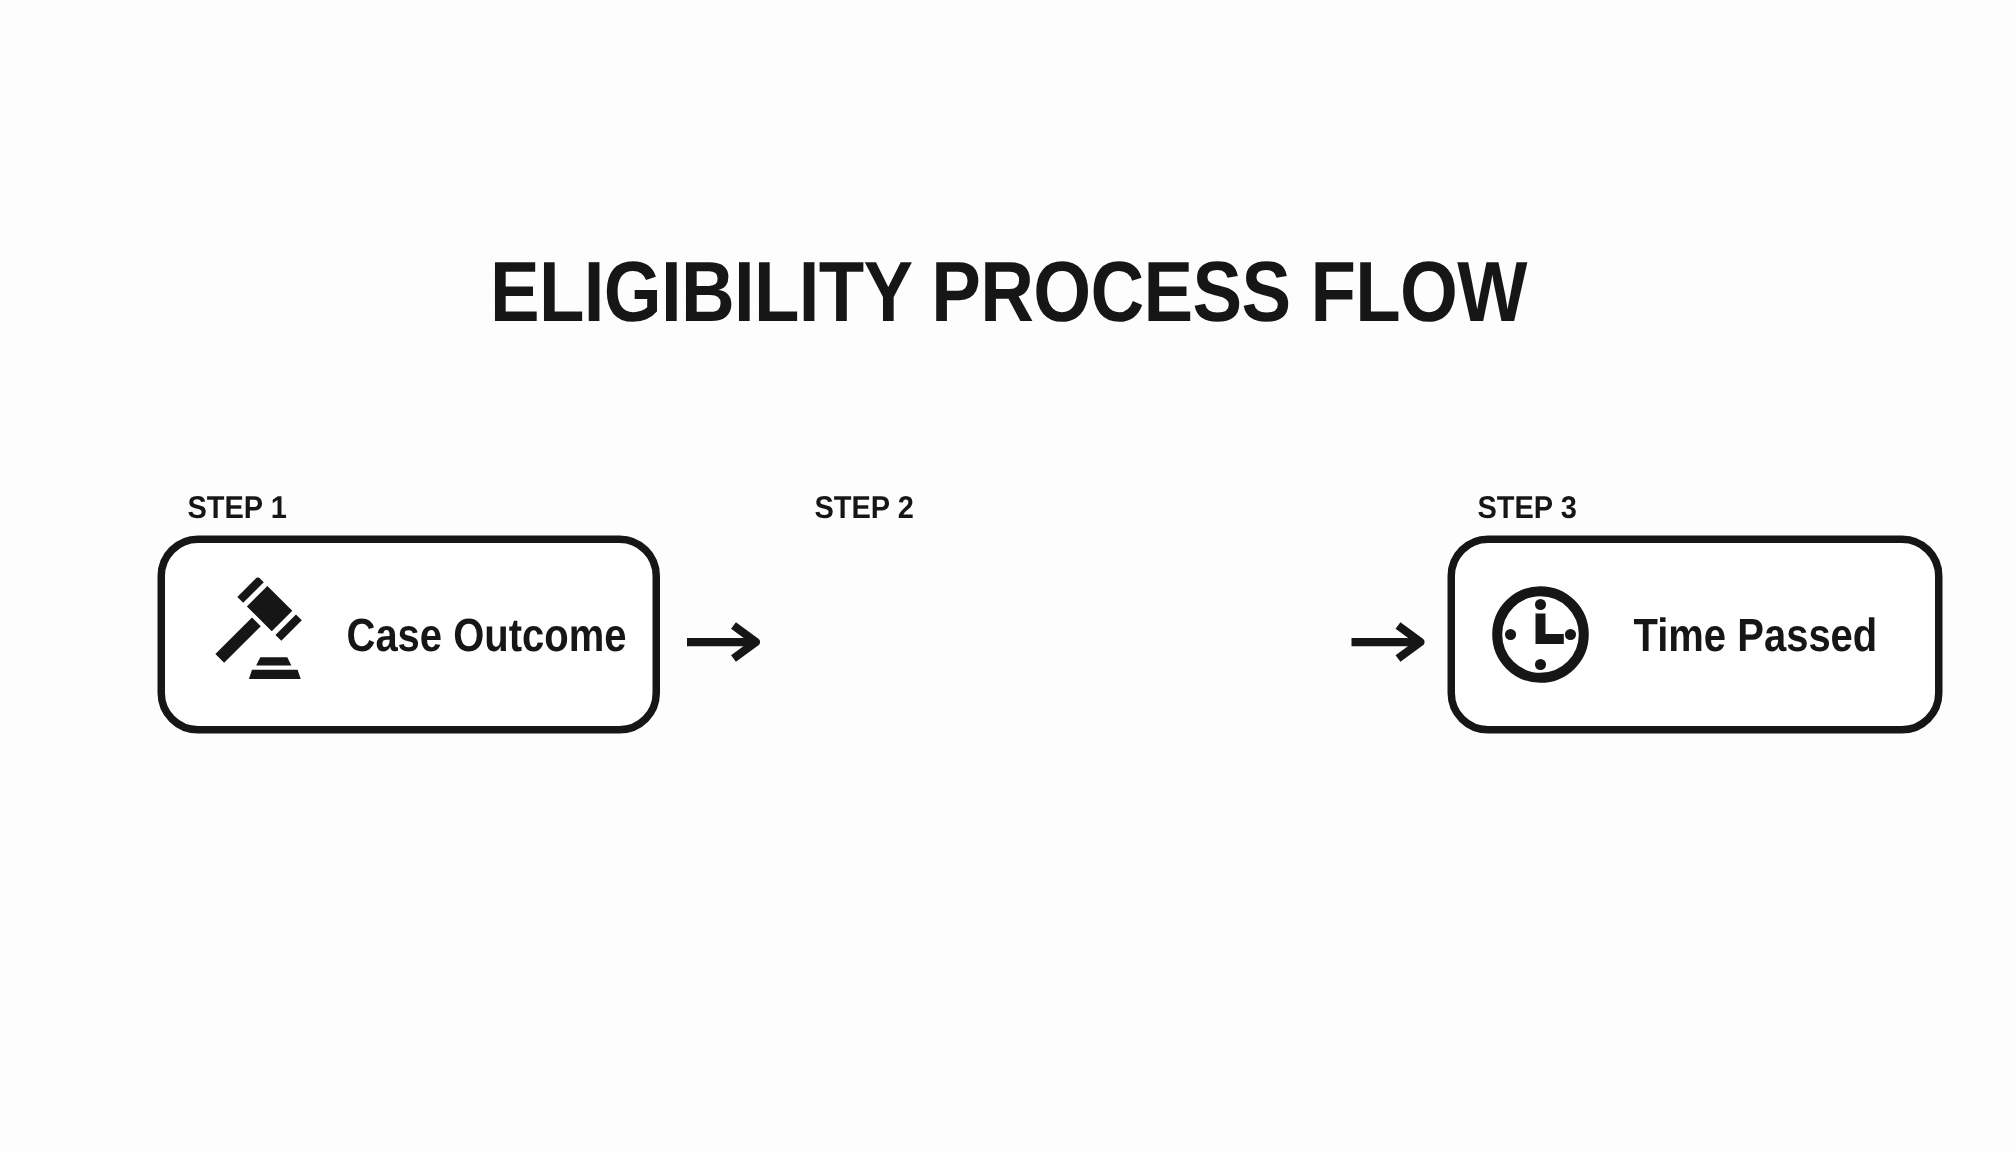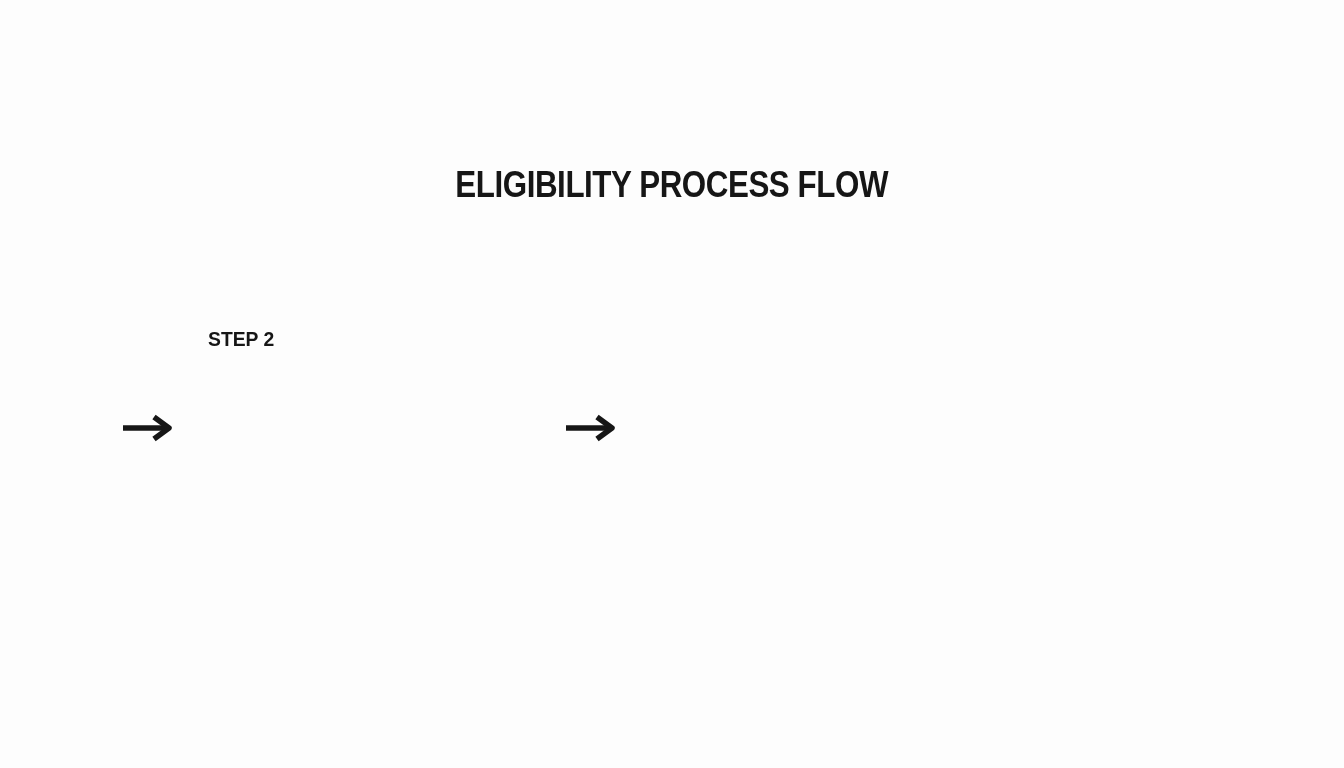--- a/index.html
+++ b/index.html
@@ -12,21 +12,21 @@
   }
   .canvas { position: absolute; inset: 0; }
 
   
   .title {
     position: absolute;
     top: 166px;
     left: 0;
     width: 100%;
     text-align: center;
-    font-size: 36px;
+    font-size: 57px;
     font-weight: 700;
     line-height: 1.05;
     letter-spacing: -0.5px;
     white-space: nowrap;
   }
   .title .condense {
     display: inline-block;
     transform: scaleX(0.87);
     transform-origin: center;
   }
@@ -90,34 +90,68 @@
 </style>
 </head>
 <body>
 
 <div class="canvas">
 
   <h1 class="title"><span class="condense">ELIGIBILITY PROCESS FLOW</span></h1>
 
   <div class="flow">
 
+    <div class="step step-1">
+      <div class="step-label"><span class="condense">STEP 1</span></div>
+      <div class="step-box">
+        <span class="box-icon">
+          <svg width="76" height="76" viewBox="-5 -5 110 110" fill="#161616" xmlns="http://www.w3.org/2000/svg">
+            <g transform="rotate(45 50 42)">
+              <rect x="33" y="4" width="34" height="28"></rect>
+              <rect x="20" y="4" width="8" height="28"></rect>
+              <rect x="72" y="4" width="8" height="28"></rect>
+              <rect x="44" y="36" width="12" height="50"></rect>
+            </g>
+            <path d="M58 72 h26 l4 8 h-34 Z"></path>
+            <path d="M50 84 h44 l3 9 h-50 Z"></path>
+          </svg>
+        </span>
+        <span class="box-label">Case Outcome</span>
+      </div>
+    </div>
 
     <div class="gap gap-1">
       <svg width="54" height="34" viewBox="0 0 54 34" fill="none" stroke="#161616" stroke-width="5.5" xmlns="http://www.w3.org/2000/svg">
         <path d="M3 17 H46"></path>
         <path d="M34 6 L49 17 L34 28" stroke-linejoin="round"></path>
       </svg>
     </div>
 
     <div class="step step-2">
       <div class="step-label"><span class="condense">STEP 2</span></div>
     </div>
 
     <div class="gap gap-2">
       <svg width="54" height="34" viewBox="0 0 54 34" fill="none" stroke="#161616" stroke-width="5.5" xmlns="http://www.w3.org/2000/svg">
         <path d="M3 17 H46"></path>
         <path d="M34 6 L49 17 L34 28" stroke-linejoin="round"></path>
       </svg>
     </div>
 
+    <div class="step step-3">
+      <div class="step-label"><span class="condense">STEP 3</span></div>
+      <div class="step-box">
+        <span class="box-icon">
+          <svg width="74" height="74" viewBox="0 0 100 100" xmlns="http://www.w3.org/2000/svg">
+            <circle cx="50" cy="50" r="39" fill="none" stroke="#161616" stroke-width="9"></circle>
+            <circle cx="50" cy="23" r="5" fill="#161616"></circle>
+            <circle cx="77" cy="50" r="5" fill="#161616"></circle>
+            <circle cx="50" cy="77" r="5" fill="#161616"></circle>
+            <circle cx="23" cy="50" r="5" fill="#161616"></circle>
+            <path d="M50 31 V54 H71" fill="none" stroke="#161616" stroke-width="9" stroke-linejoin="miter"></path>
+          </svg>
+        </span>
+        <span class="box-label">Time Passed</span>
+      </div>
+    </div>
 
   </div>
 </div>
 
 </body></html>

